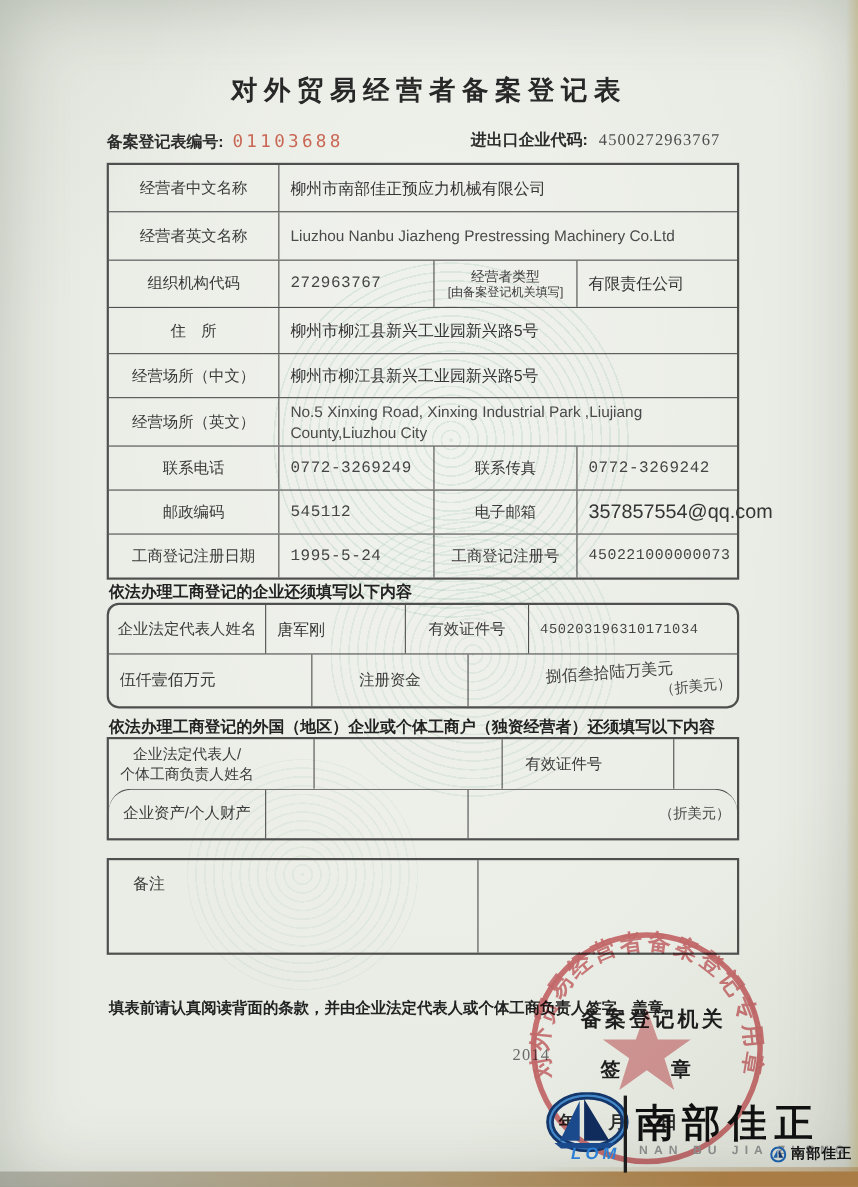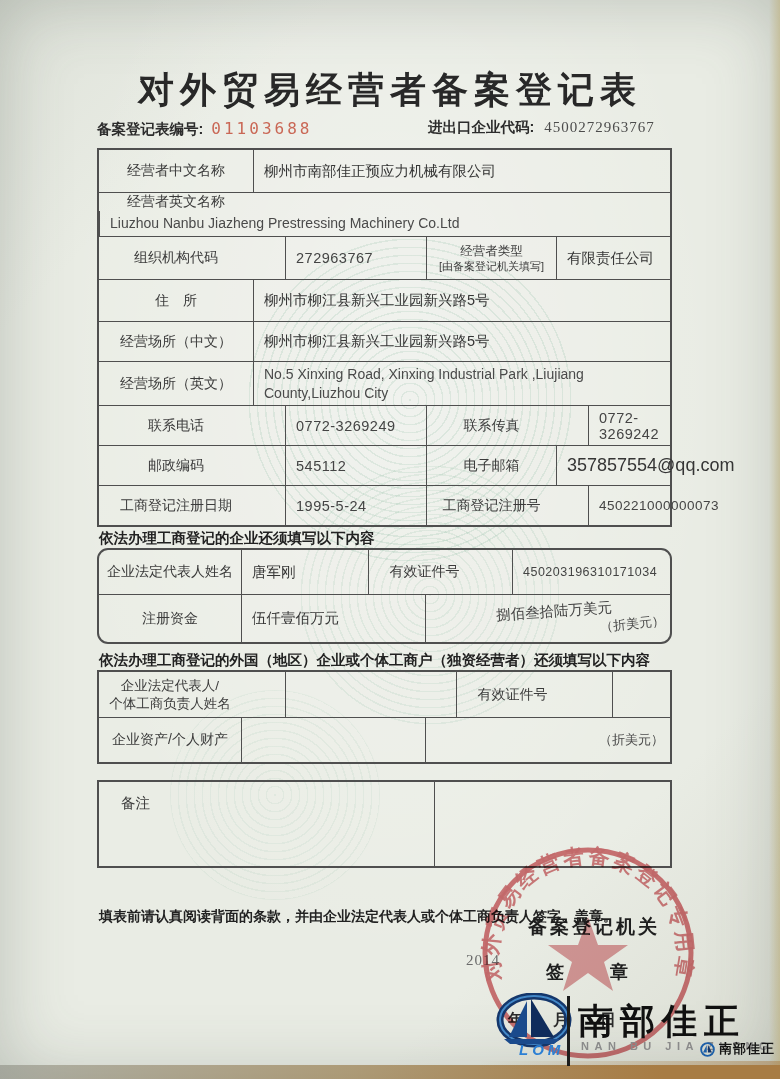--- a/index.html
+++ b/index.html
@@ -12,35 +12,35 @@
       linear-gradient(315deg, rgba(150,150,130,.18) 0%, rgba(0,0,0,0) 22%);
     box-shadow: inset 0 0 70px rgba(70,80,68,.28);
     font-family:"Liberation Sans","DejaVu Sans",sans-serif;
     color:#333;
   }
   .abs{position:absolute;}
   
   .wm{position:absolute;border-radius:50%;pointer-events:none;
       background:repeating-radial-gradient(circle at center, rgba(112,172,142,.17) 0 1.5px, rgba(0,0,0,0) 1.5px 8px);}
   
-  .title{left:0;top:66px;width:780px;text-align:center;font-size:36px;font-weight:bold;
+  .title{left:0;top:66px;width:780px;text-align:center;font-size:24px;font-weight:bold;
          letter-spacing:6px;color:#282828;}
   .meta-label{font-weight:bold;font-size:14.5px;color:#2c2c2c;}
   .red-num{font-family:"DejaVu Sans Mono","Liberation Mono",monospace;font-size:16px;
            color:#c4503c;letter-spacing:3px;opacity:.85;}
   .serif-num{font-family:"Liberation Serif","DejaVu Serif",serif;font-size:15px;color:#4c4c4c;letter-spacing:1px;}
   
   .tbl{position:absolute;left:97px;width:575px;border:2px solid #4f4f4f;box-sizing:border-box;background:rgba(255,255,255,.06);}
   .tr{display:flex;border-top:1.5px solid #4f4f4f;box-sizing:border-box;}
   .tr:first-child{border-top:none;}
   .td{border-left:1.5px solid #4f4f4f;box-sizing:border-box;display:flex;align-items:center;min-width:0;}
   .td:first-child{border-left:none;}
   .lbl{justify-content:center;text-align:center;font-size:14px;color:#3b3b3b;padding:0 4px;}
   .val{padding:2px 6px 2px 10px;font-size:14.5px;color:#353535;}
-  .num{font-family:Liberation Sans, sans-serif;letter-spacing:.5px;color:#444;margin-left:32px;}
+  .num{font-family:Liberation Mono, monospace;letter-spacing:.5px;color:#444;}
   .eng{font-size:14px;line-height:1.3;color:#4a4a4a;}
   .small2{flex-direction:column;justify-content:center;font-size:12.5px;line-height:1.3;text-align:center;color:#3b3b3b;}
   .heading{font-weight:bold;font-size:14.5px;color:#222;}
   .w154{width:154px;flex:none;} .w141{width:141px;flex:none;} .w130{width:130px;flex:none;}
   .w142{width:142px;flex:none;} .w127{width:127px;flex:none;} .w112{width:112px;flex:none;}
   .w184{width:184px;flex:none;} .w335{width:335px;flex:none;}
   .fx{flex:1;}
   .remark-lbl{align-items:flex-start;padding:12px 0 0 22px;font-size:14.5px;color:#3b3b3b;}
   
   .auth-title{font-weight:bold;font-size:19px;letter-spacing:3px;color:#1e1e1e;}
@@ -78,21 +78,21 @@
   <div class="abs" style="left:428px;top:118px;display:flex;align-items:baseline;gap:10px;">
     <span class="meta-label">进出口企业代码:</span>
     <span class="serif-num">4500272963767</span>
   </div>
 
   <div class="tbl" style="top:148px;">
     <div class="tr" style="height:42px;">
       <div class="td lbl w154">经营者中文名称</div>
       <div class="td val fx">柳州市南部佳正预应力机械有限公司</div>
     </div>
-    <div class="tr" style="height:44px;flex-direction:column;">
+    <div class="tr" style="height:44px;">
       <div class="td lbl w154">经营者英文名称</div>
       <div class="td val fx eng">Liuzhou Nanbu Jiazheng Prestressing Machinery Co.Ltd</div>
     </div>
     <div class="tr" style="height:43px;">
       <div class="td lbl w154">组织机构代码</div>
       <div class="td val num w141">272963767</div>
       <div class="td small2 w130">
         <span>经营者类型</span>
         <span style="font-size:11px;">[由备案登记机关填写]</span>
       </div>
@@ -133,42 +133,42 @@
   <div class="abs heading" style="left:99px;top:529px;">依法办理工商登记的企业还须填写以下内容</div>
 
   <div class="tbl" style="top:548px;border-radius:11px;">
     <div class="tr" style="height:44px;">
       <div class="td lbl w142">企业法定代表人姓名</div>
       <div class="td val w127">唐军刚</div>
       <div class="td lbl w112">有效证件号</div>
       <div class="td val num fx" style="font-size:12.5px;">450203196310171034</div>
     </div>
     <div class="tr" style="height:48px;">
+      <div class="td val w184">伍仟壹佰万元</div>
       <div class="td lbl w142">注册资金</div>
-      <div class="td val w184">伍仟壹佰万元</div>
       <div class="td fx" style="position:relative;">
         <span style="position:absolute;right:58px;top:7px;font-size:14.5px;color:#444;transform:rotate(-4deg);white-space:nowrap;">捌佰叁拾陆万美元</span>
         <span style="position:absolute;right:5px;top:20px;font-size:13px;color:#4a4a4a;transform:rotate(-6deg);">（折美元）</span>
       </div>
     </div>
   </div>
 
   <div class="abs heading" style="left:99px;top:651px;">依法办理工商登记的外国（地区）企业或个体工商户（独资经营者）还须填写以下内容</div>
 
   <div class="tbl" style="top:670px;">
     <div class="tr" style="height:45px;gap:44px;">
       <div class="td small2 w142" style="font-size:13.5px;">
         <span>企业法定代表人/</span>
         <span>个体工商负责人姓名</span>
       </div>
       <div class="td val w127"></div>
       <div class="td lbl w112">有效证件号</div>
       <div class="td val fx"></div>
     </div>
-    <div class="tr" style="height:45px;">
+    <div class="tr" style="height:45px;border-radius:20px;">
       <div class="td lbl w142">企业资产/个人财产</div>
       <div class="td val w184"></div>
       <div class="td fx" style="position:relative;">
         <span style="position:absolute;right:6px;top:13px;font-size:13px;color:#4a4a4a;">（折美元）</span>
       </div>
     </div>
   </div>
 
   <div class="tbl" style="top:780px;">
     <div class="tr" style="height:84px;">

